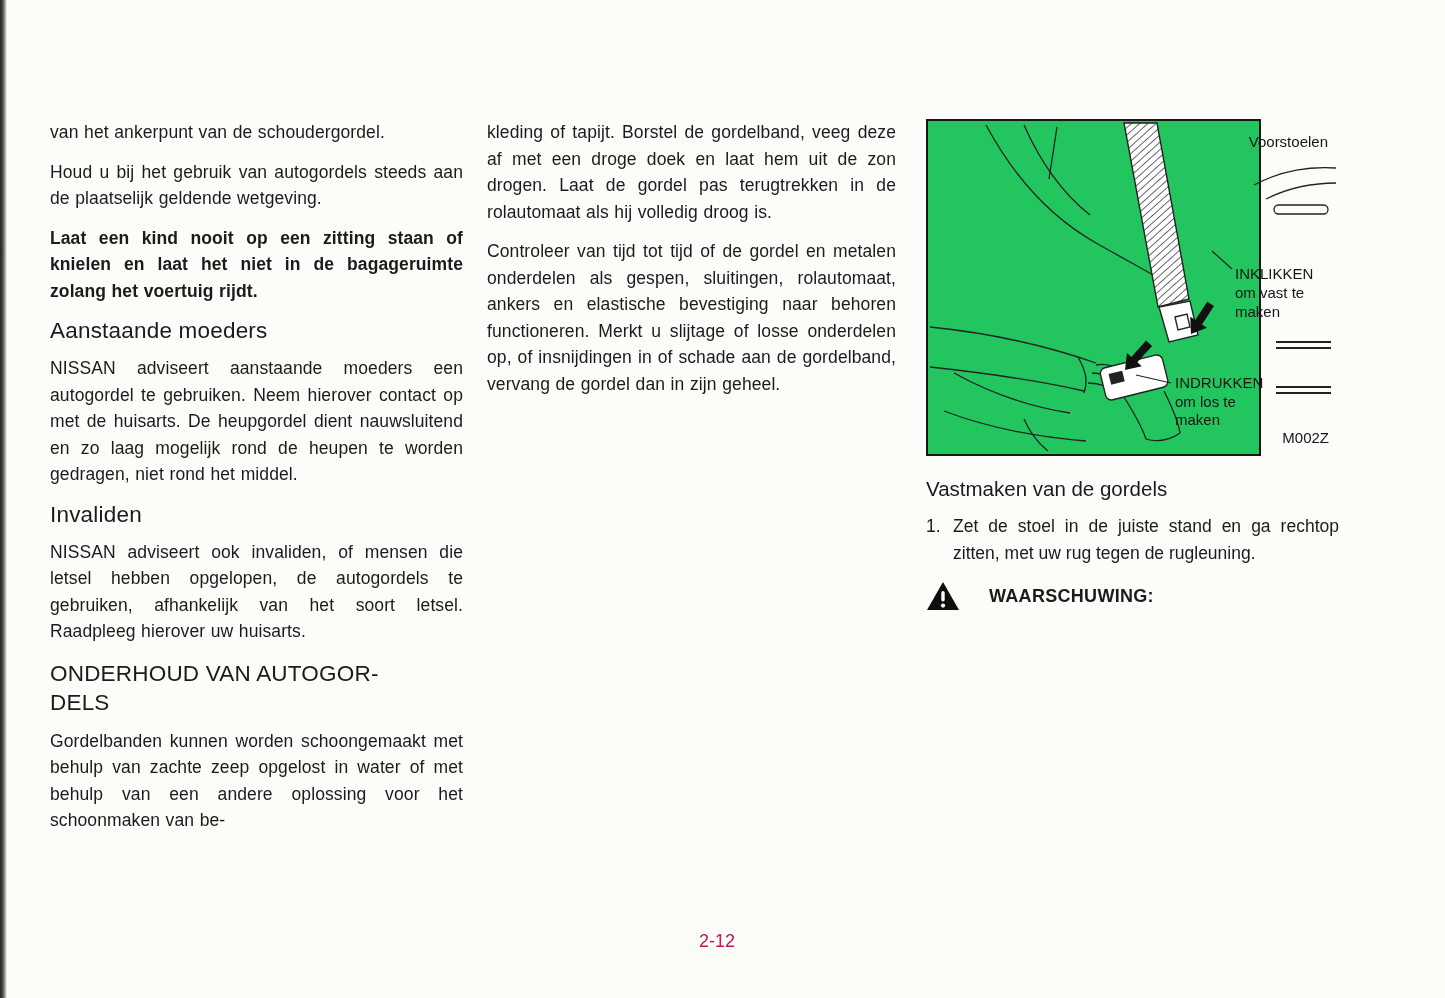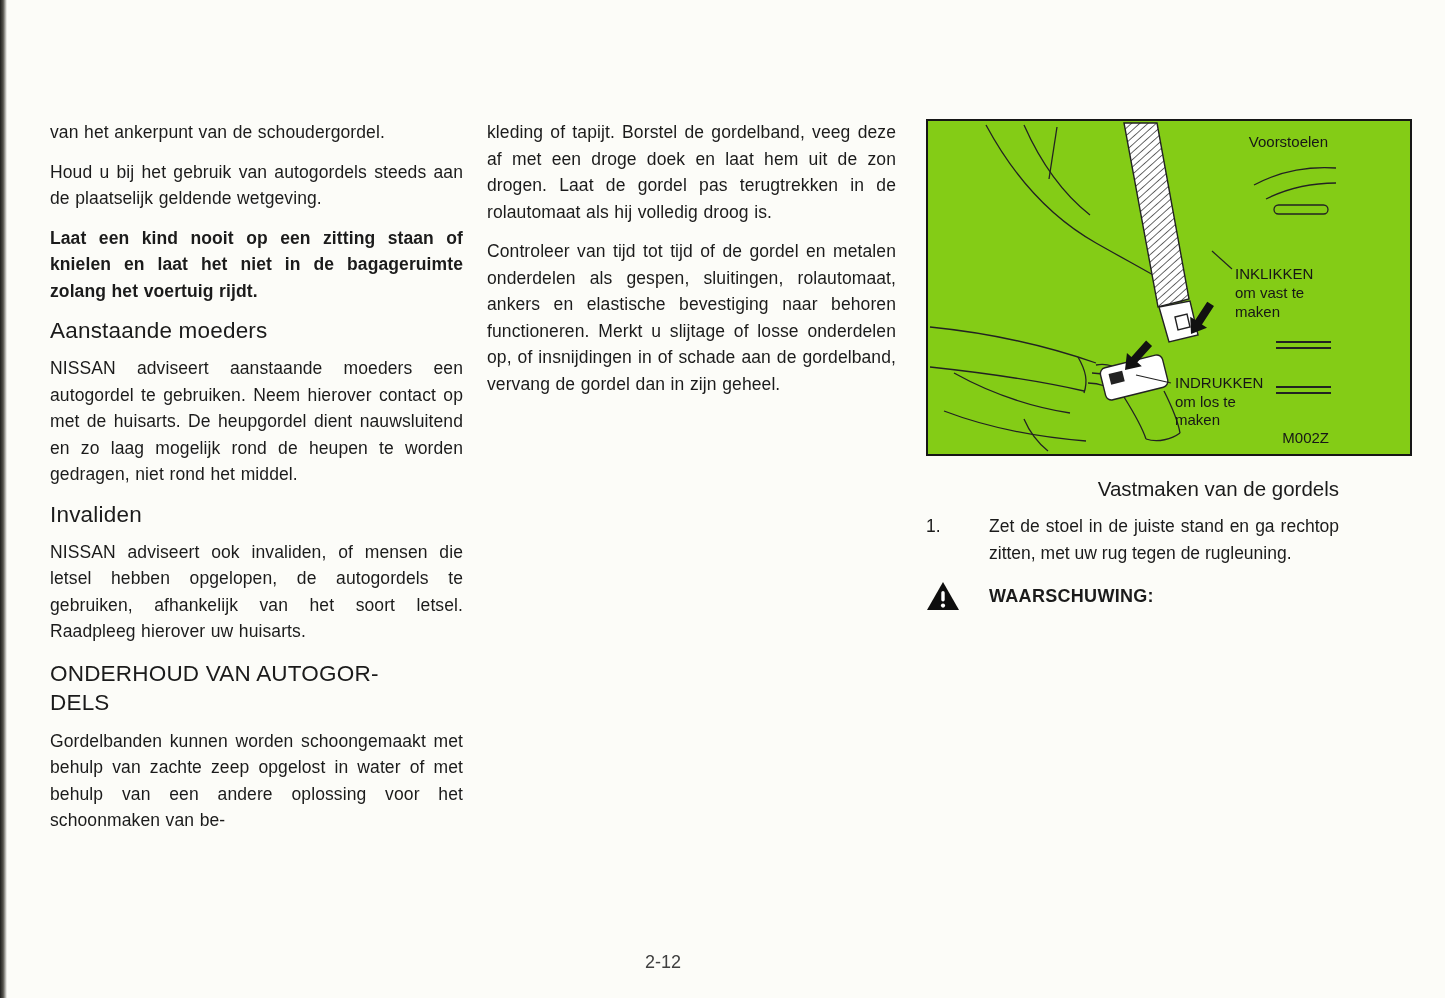--- a/index.html
+++ b/index.html
@@ -42,66 +42,65 @@
     font-weight: 400;
     margin: 14px 0 11px;
     letter-spacing: 0.2px;
   }
   h2.heading .line { display: block; line-height: 29px; }
 
   h3.subheading {
     font-size: 20.5px;
     font-weight: 400;
     margin: 13px 0 12px;
-    text-align: right;
   }
 
   figure.figure {
-    width: 486px;
+    width: 335px;
     height: 337px;
     border: 2px solid #161616;
-    background: #84cc16;
+    background: #22c55e;
     margin-bottom: 21px;
   }
   figure.figure svg { display: block; }
   .fig-label {
     font-family: "Liberation Sans", sans-serif;
     font-size: 15px;
     fill: #161616;
   }
 
   .list-item {
     display: flex;
     font-size: 17.5px;
     line-height: 26.5px;
     margin-bottom: 2px;
   }
   .list-item .num { width: 27px; flex: none; }
-  .list-item .txt { flex: 1; text-align: justify; margin-left: 36px; }
+  .list-item .txt { flex: 1; text-align: justify; }
 
   .warning-head {
     display: flex;
     align-items: center;
     gap: 29px;
     margin: 15px 0 12px;
   }
   .warn-label {
     font-weight: 700;
     font-size: 18px;
     letter-spacing: 0.3px;
   }
 
   .page-number {
     position: absolute;
     left: 645px;
-    top: 952px;
+    top: 931px;
     width: 90px;
-    text-align: left;
+    text-align: right;
     font-size: 18px;
-    color: #404040;
+    color: #be185d;
   }
 </style>
 </head>
 <body>
 
 <div class="page">
   <div class="scan-edge"></div>
 
   <div class="col col-left">
     <p class="body">van het ankerpunt van de schoudergordel.</p>

